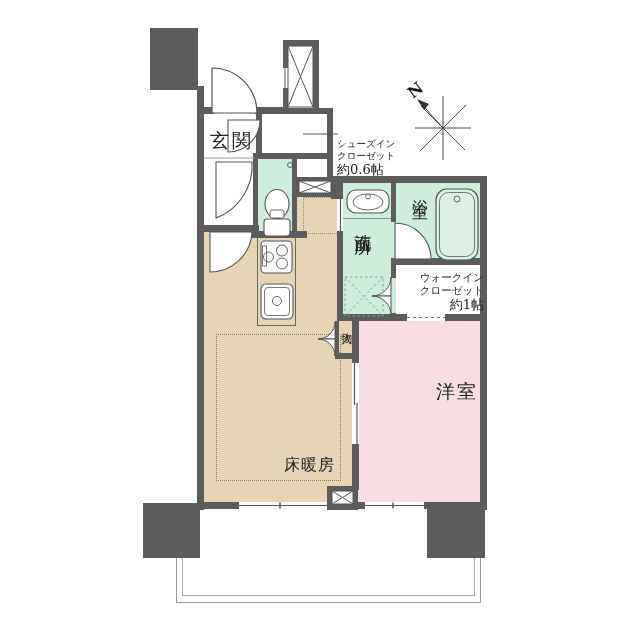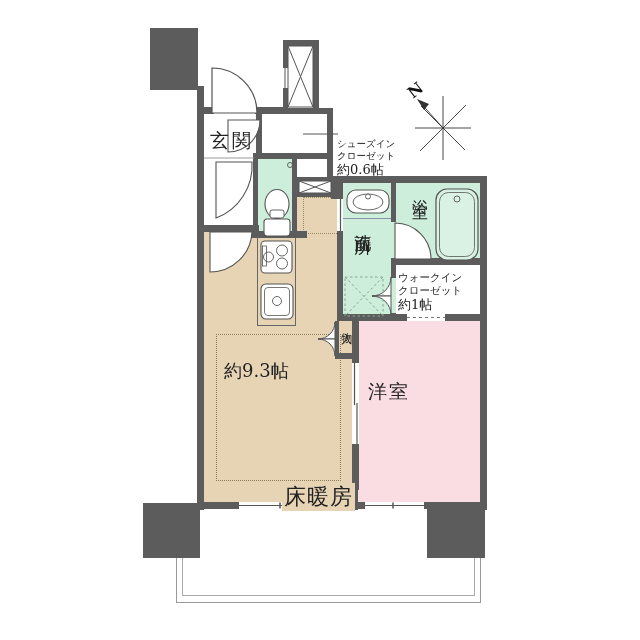--- a/index.html
+++ b/index.html
@@ -11,21 +11,21 @@
     --thin:#555;
   }
   html,body{margin:0;padding:0;background:#fff;}
   #plan{position:relative;width:640px;height:640px;background:#fff;overflow:hidden;
         font-family:"DejaVu Serif","Liberation Serif",serif;color:var(--txt);}
   .w{position:absolute;background:var(--wall);}
   .f{position:absolute;}
   .gap{position:absolute;background:#fff;}
   .lbl{position:absolute;color:var(--txt);line-height:1.25;white-space:nowrap;}
   .vert{writing-mode:vertical-rl;text-orientation:upright;}
-  .ctr{text-align:left;}
+  .ctr{text-align:right;}
   svg{position:absolute;left:0;top:0;}
 </style>
 </head>
 <body>
 
 <div id="plan">
 
   <div class="f" style="left:203px;top:230px;width:152px;height:277px;background:var(--tan);"></div>
   <div class="f" style="left:295px;top:194px;width:44px;height:40px;background:var(--tan);"></div>
   <div class="f" style="left:355px;top:318px;width:127px;height:187px;background:var(--pink);"></div>
@@ -189,23 +189,22 @@
 
   <div class="lbl ctr" style="left:398px;top:271px;width:86px;font-size:10.5px;white-space:normal;">
     <div>ウォークイン</div>
     <div>クローゼット</div>
     <div style="font-size:13px;">約1帖</div>
   </div>
 
   <div class="lbl vert" style="left:339px;top:324px;font-size:11px;">物入</div>
 
   <div class="lbl ctr" style="left:224px;top:360px;width:92px;white-space:normal;">
-    <div style="font-size:18px;">約9.3帖</div>
-  </div>
-
-  <div class="lbl" style="left:282px;top:455px;font-size:22px;letter-spacing:1px;background:var(--tan);padding:0 2px;margin-top:28px;">床暖房</div>
-
-  <div class="lbl ctr" style="left:368px;top:380px;width:82px;white-space:normal;">
+  </div>
+
+  <div class="lbl" style="left:282px;top:455px;font-size:16px;letter-spacing:1px;background:var(--tan);padding:0 2px;">床暖房</div>
+
+  <div class="lbl ctr" style="left:396px;top:380px;width:82px;white-space:normal;">
     <div style="font-size:19px;letter-spacing:2px;">洋室</div>
   </div>
 
 
 </div>
 
 </body></html>

